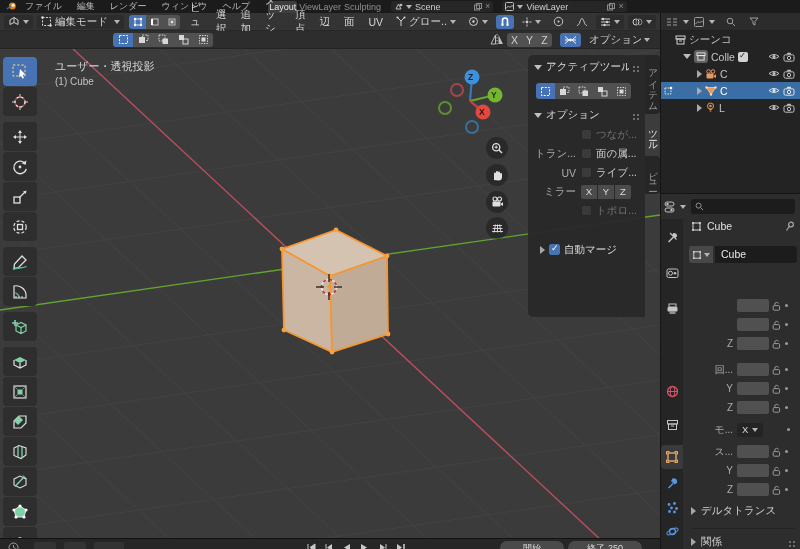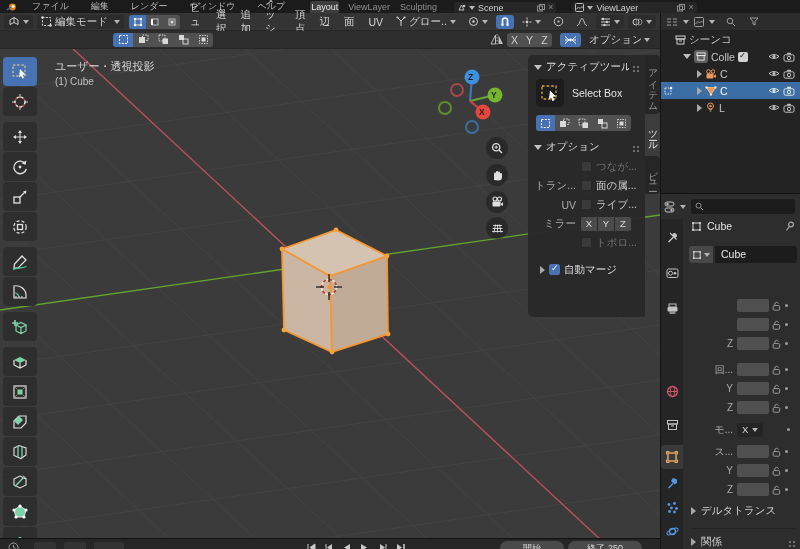--- a/index.html
+++ b/index.html
@@ -4,22 +4,22 @@
 <style>
   html,body{margin:0;padding:0;background:#111;}
   #app{position:relative;width:800px;height:549px;background:#1b1b1b;overflow:hidden;
        font-family:"Liberation Sans","DejaVu Sans",sans-serif;color:#c8c8c8;
        -webkit-font-smoothing:antialiased;}
   .abs{position:absolute;}
   .row{display:flex;align-items:center;}
   .nowrap{white-space:nowrap;overflow:hidden;}
 
   
-  .topbar{left:0;top:0;width:800px;height:13px;background:#1b1b1b;display:flex;align-items:flex-end;
-          font-size:9px;color:#bdbdbd;gap:8px;}
+  .topbar{left:0;top:0;width:800px;height:13px;background:#1b1b1b;display:flex;align-items:center;
+          font-size:9px;color:#bdbdbd;gap:1px;}
   .tb-menu{padding:0 7px;cursor:default;}
   .ws-tab{padding:1px 1px;color:#8f8f8f;}
   .ws-tab.active{background:#3e3e3e;color:#e8e8e8;border-radius:3px 3px 0 0;}
   .pillbox{display:flex;align-items:center;background:#262626;border-radius:3px;height:11px;
            padding:0 3px;gap:3px;margin-left:8px;font-size:9px;color:#cfcfcf;}
   .carr{width:0;height:0;border-left:3px solid transparent;border-right:3px solid transparent;
         border-top:4px solid #b5b5b5;display:inline-block;}
   .xicn{color:#8a8a8a;font-size:9px;line-height:9px;}
 
   
@@ -600,29 +600,20 @@
           <path d="M2 3.5 H11 M1.5 6.5 H11.5 M1 9.5 H12 M4.5 2.5 L3 10.5 M6.5 2.5 V10.5 M8.5 2.5 L10 10.5" stroke="#e0e0e0" stroke-width="0.9" fill="none"></path>
         </svg>
     </div>
 
     <div class="npanel abs">
       <div class="phead">
         <span class="disc"></span>
         <span class="nowrap" style="flex:1">アクティブツール</span>
         <span class="grip"></span>
       </div>
-      <div class="row" style="padding:2px 8px;gap:8px">
-        <span style="width:28px;height:28px;background:#1d1d1d;border-radius:4px;display:flex;align-items:center;justify-content:center;flex:none">
-          <svg width="20" height="19" viewBox="0 0 20 19">
-              <rect x="2" y="2" width="14" height="13" fill="none" stroke="#d8a43c" stroke-dasharray="2.6 2" stroke-width="1.3"></rect>
-              <path d="M10 6.5 L16 12.5 L13 12.8 L14.3 16.2 L12.4 16.9 L11 13.6 L8.8 15.8 Z" fill="#fff"></path>
-            </svg>
-        </span>
-        <span class="nowrap" style="color:#e4e4e4">Select Box</span>
-      </div>
       <div class="seg" style="margin:6px 0 4px 8px">
         <span class="sbtn on" style="width:19px;height:16px">
           <svg width="11" height="11" viewBox="0 0 11 11">
               <rect x="1.5" y="1.5" width="8" height="8" fill="none" stroke="#fff" stroke-dasharray="2 1.3"></rect>
             </svg>
         </span>
         <span class="sbtn" style="width:19px;height:16px">
           <svg width="11" height="11" viewBox="0 0 11 11">
               <rect x="1" y="3" width="6" height="6" fill="#d8d8d8"></rect>
               <rect x="4.5" y="1" width="5.5" height="5.5" fill="none" stroke="#d8d8d8" stroke-dasharray="1.6 1.2"></rect>
@@ -671,21 +662,21 @@
         <span class="optlabel nowrap">ミラー</span>
         <span class="mirbtn" style="border-radius:2px 0 0 2px">X</span>
         <span class="mirbtn" style="margin-left:1px">Y</span>
         <span class="mirbtn" style="margin-left:1px;border-radius:0 2px 2px 0">Z</span>
       </div>
       <div class="optrow dim">
         <span class="optlabel"></span>
         <span class="cb"></span>
         <span class="nowrap cblabel">トポロ...</span>
       </div>
-      <div class="optrow" style="margin-top:8px">
+      <div class="optrow" style="margin-top:20px">
         <span class="disc right" style="margin:0 4px 0 6px"></span>
         <span class="cb on"></span>
         <span class="nowrap" style="color:#dedede">自動マージ</span>
       </div>
     </div>
 
     <div class="ntabs abs">
       <div class="ntab">アイテム</div>
       <div class="ntab active">ツール</div>
       <div class="ntab">ビュー</div>

